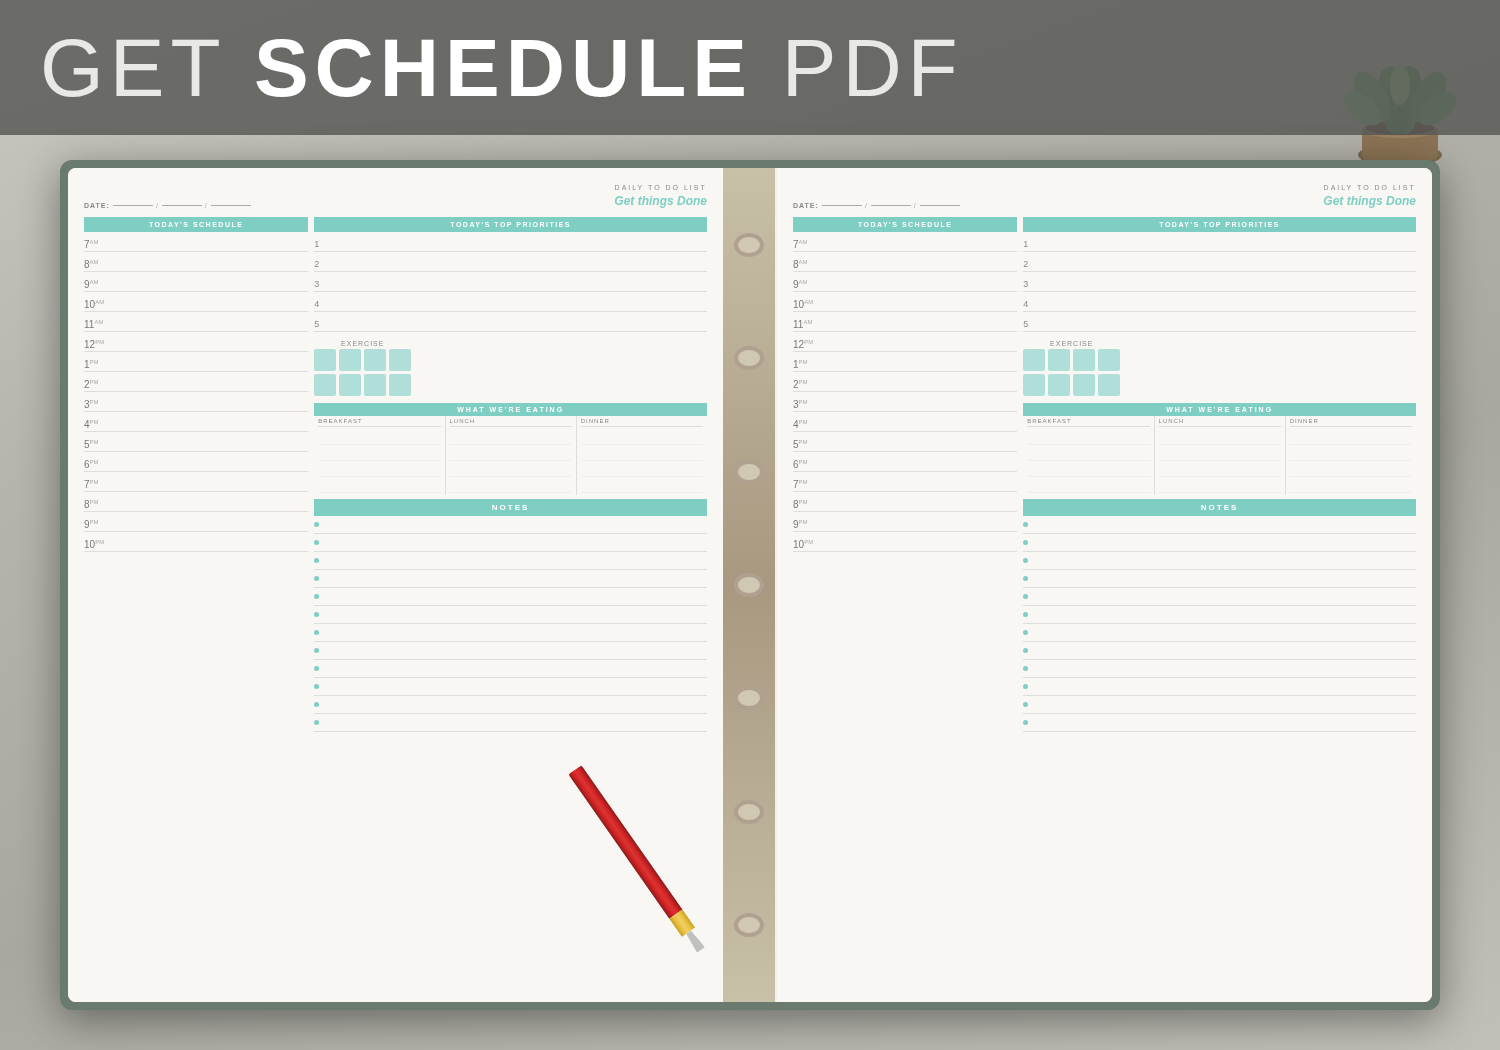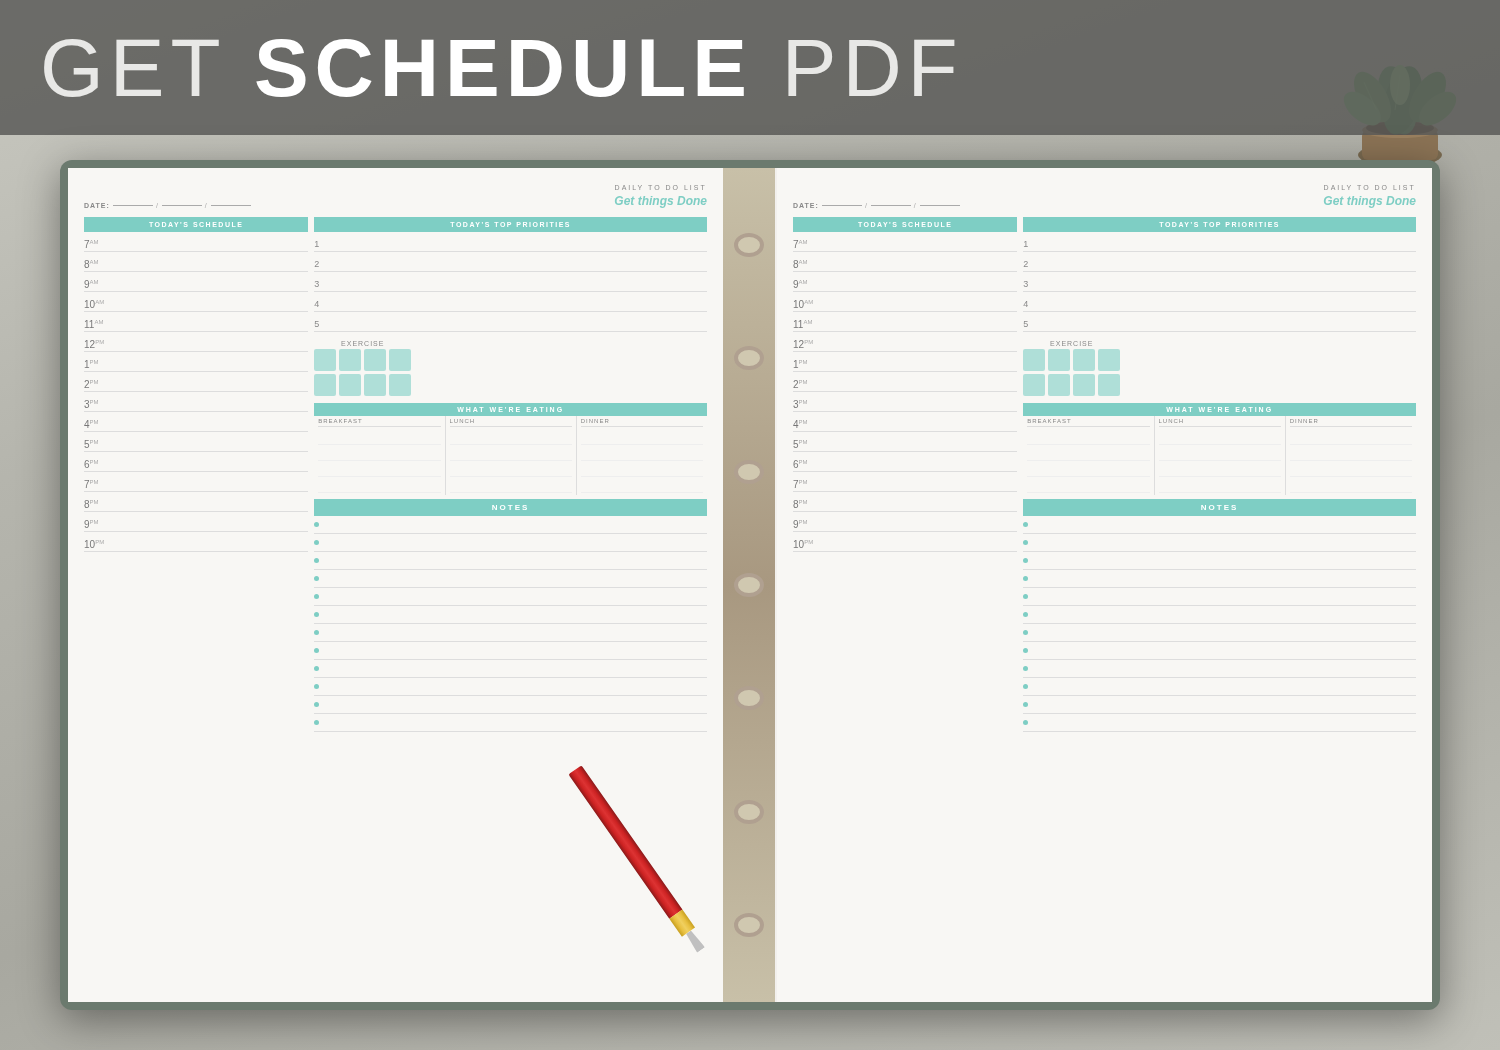--- a/index.html
+++ b/index.html
@@ -66,21 +66,21 @@
       background: #6b7a6e;
       border-radius: 12px;
       padding: 8px;
       box-shadow: 0 10px 40px rgba(0,0,0,0.4);
     }
 
     .planner-inner {
       width: 100%;
       height: 100%;
       background: #f2f0ed;
-      border-radius: 0;
+      border-radius: 8px;
       display: flex;
       position: relative;
       overflow: hidden;
     }
 
     
     .page-left {
       flex: 1;
       padding: 16px 16px 10px 16px;
       background: #f8f7f4;

